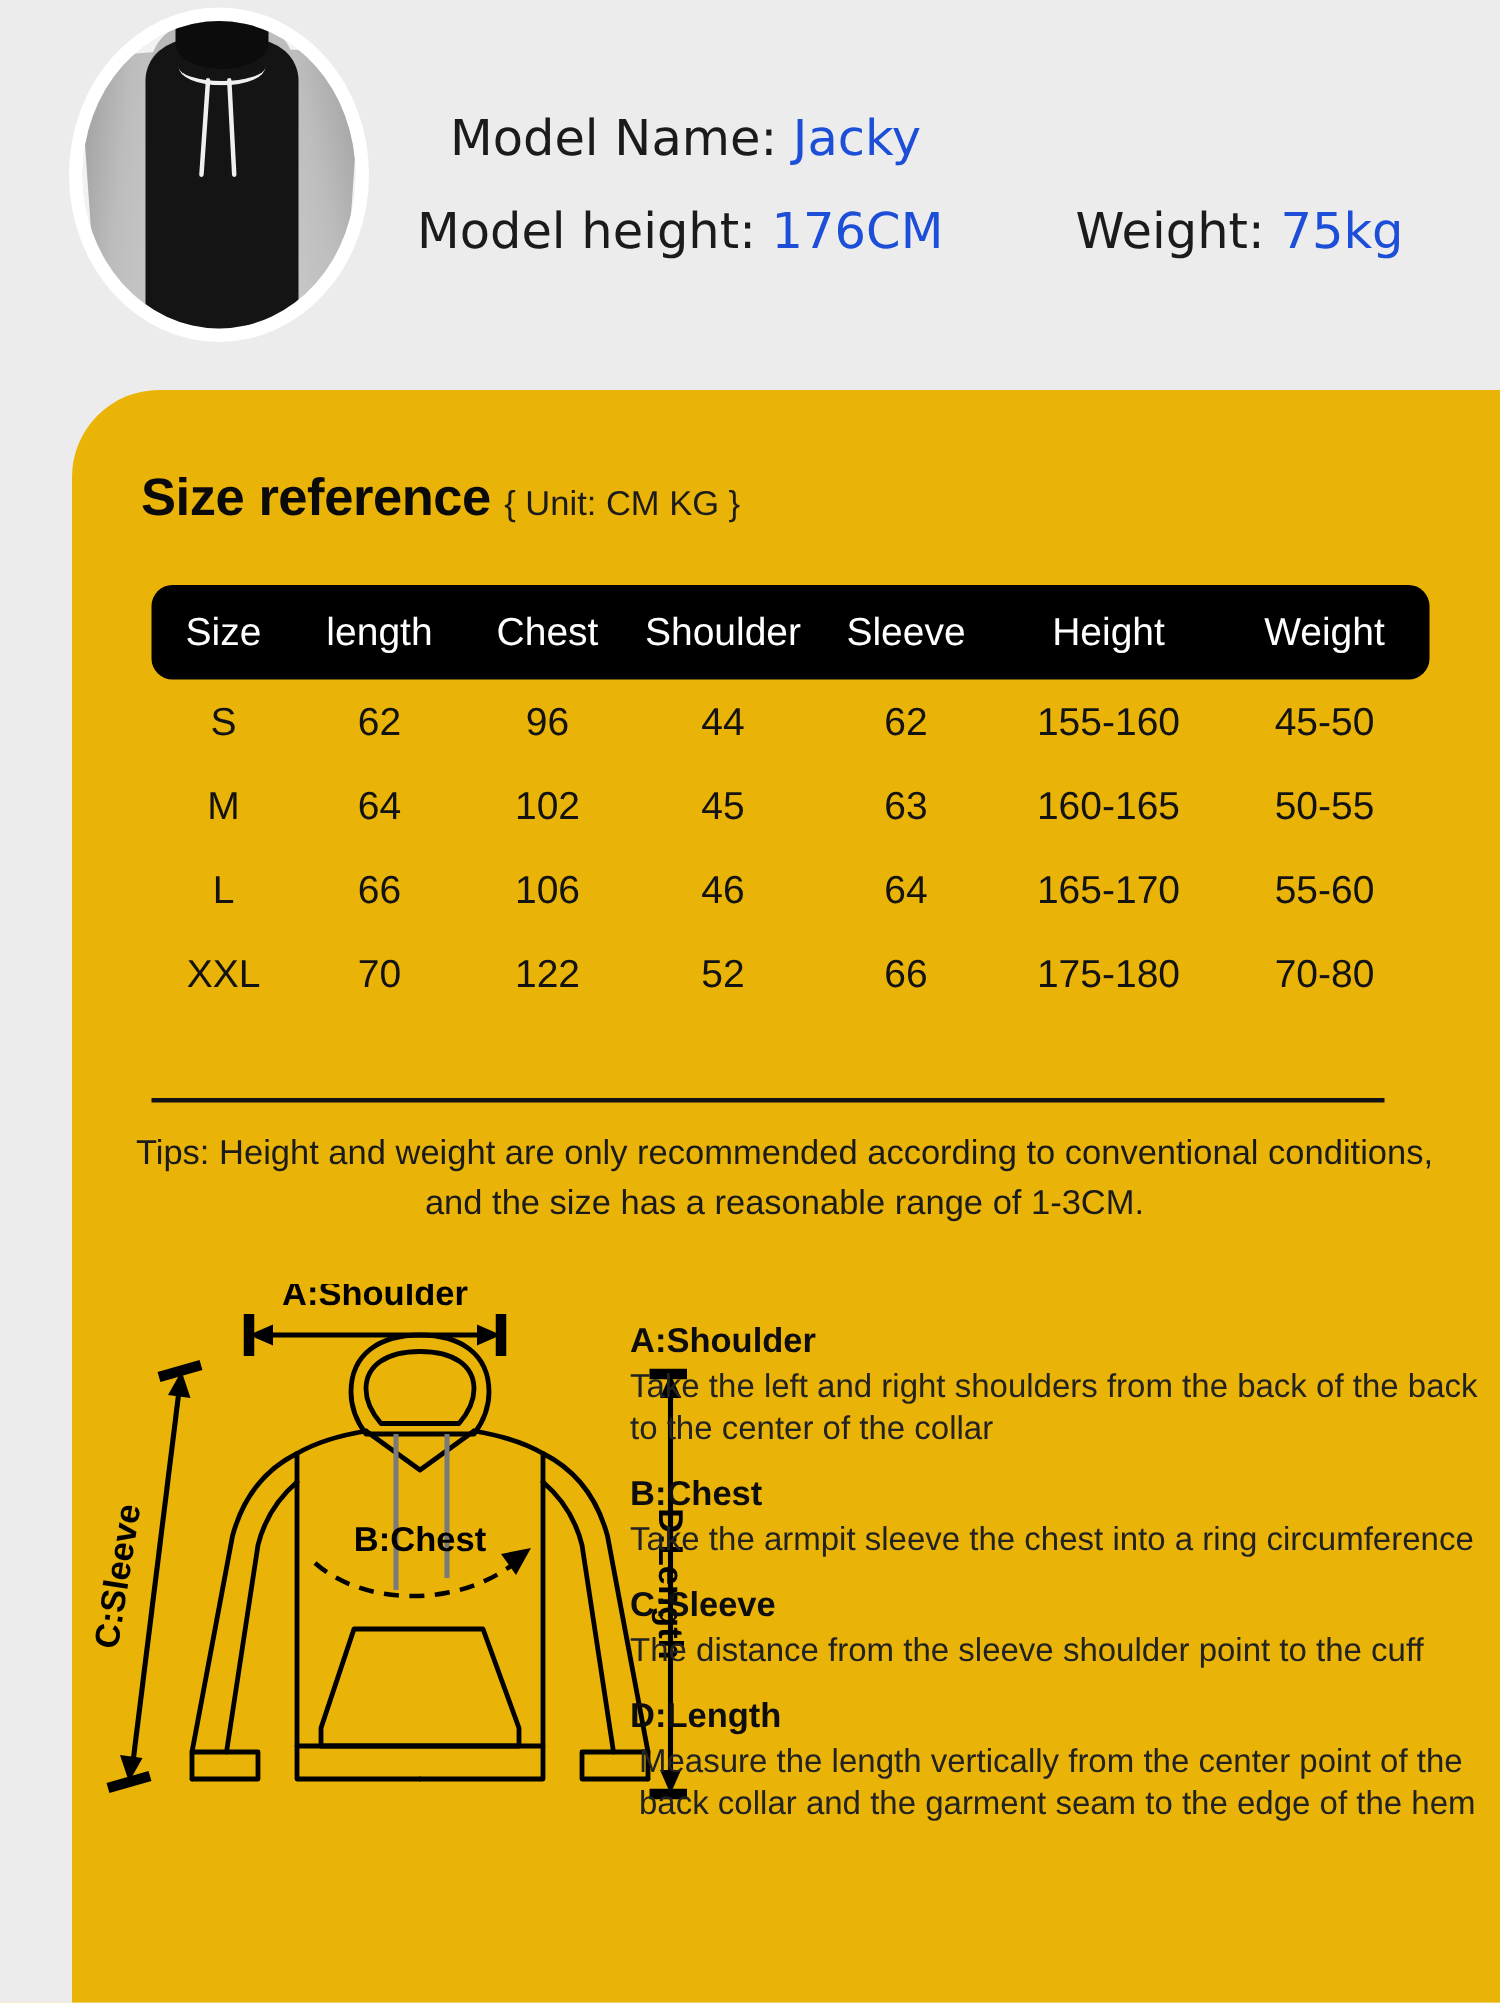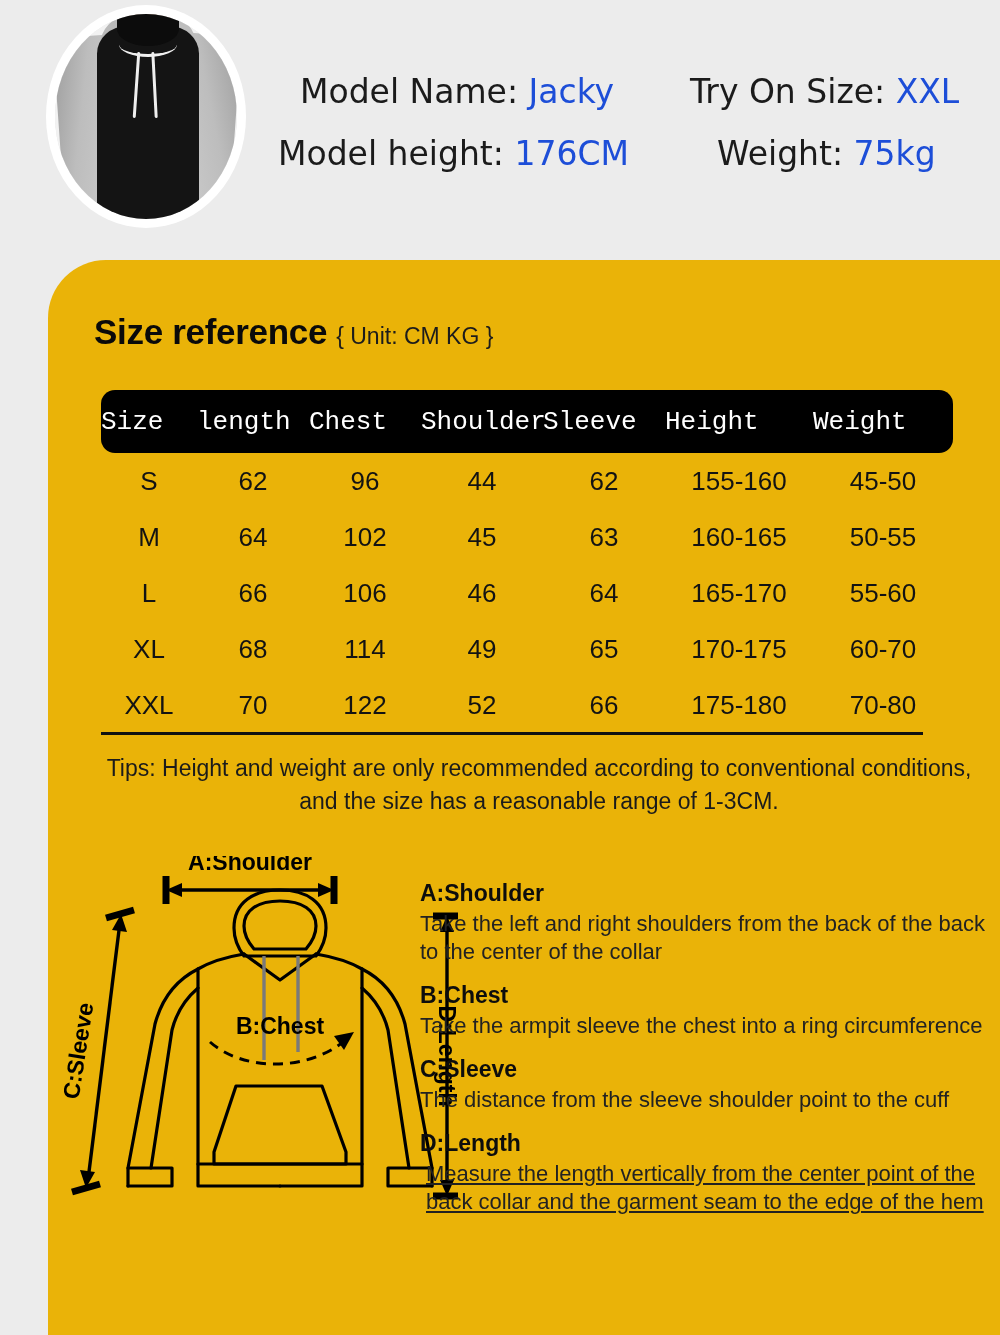--- a/index.html
+++ b/index.html
@@ -200,22 +200,22 @@
     position: relative;
     height: 63px;
     background: #000000;
     border-radius: 14px;
     display: flex;
     align-items: center;
   }
   .tbl-head .cell {
     color: #ffffff;
     font-size: 26px;
-    text-align: left;
-    font-family: Liberation Mono, monospace;
+    text-align: center;
+    font-family: Liberation Sans, sans-serif;
   }
   .tbl-row {
     display: flex;
     align-items: center;
     height: 56px;
   }
   .tbl-row .cell {
     color: #131313;
     font-size: 26px;
     text-align: center;
@@ -241,21 +241,20 @@
   
   .tips {
     position: absolute;
     left: 40px;
     top: 492px;
     width: 870px;
     text-align: center;
     font-size: 23px;
     line-height: 33px;
     color: #1b1b1b;
-    margin-left: 16px;
   }
 
   
   .diagram {
     position: absolute;
     left: 10px;
     top: 596px;
     width: 400px;
     height: 370px;
   }
@@ -273,21 +272,21 @@
     font-size: 23px;
     font-weight: bold;
     color: #0d0d0d;
     margin-bottom: 3px;
   }
   .def-text {
     font-size: 22px;
     line-height: 28px;
     color: #222222;
   }
-  .def-block.d4 .def-text { padding-left: 6px; text-decoration: underline; }
+  .def-block.d4 .def-text { padding-left: 6px; }
 </style>
 </head>
 <body>
 
 <div class="page"></div>
 
 <div class="header">
 
   <div class="avatar">
     <div class="avatar-inner">
@@ -301,21 +300,20 @@
       <div class="ph-hood-in"></div>
       <div class="ph-collar"></div>
       <div class="ph-string-l"></div>
       <div class="ph-string-r"></div>
     </div>
   </div>
 
   <div class="model-info">
     <div class="mi-row r1">
       <div class="mi-cell mi-a1"><span>Model Name:</span> <span class="val">Jacky</span></div>
-      <div class="mi-cell mi-b1"><span>Try On Size:</span> <span class="val">XXL</span></div>
     </div>
     <div class="mi-row r2">
       <div class="mi-cell mi-a2"><span>Model height:</span> <span class="val">176CM</span></div>
       <div class="mi-cell mi-b2"><span>Weight:</span> <span class="val">75kg</span></div>
     </div>
   </div>
 </div>
 
 <div class="card">
 
@@ -357,29 +355,20 @@
     <div class="tbl-row">
       <div class="cell c0">L</div>
       <div class="cell c1">66</div>
       <div class="cell c2">106</div>
       <div class="cell c3">46</div>
       <div class="cell c4">64</div>
       <div class="cell c5">165-170</div>
       <div class="cell c6">55-60</div>
     </div>
 
-    <div class="tbl-row">
-      <div class="cell c0">XL</div>
-      <div class="cell c1">68</div>
-      <div class="cell c2">114</div>
-      <div class="cell c3">49</div>
-      <div class="cell c4">65</div>
-      <div class="cell c5">170-175</div>
-      <div class="cell c6">60-70</div>
-    </div>
 
     <div class="tbl-row">
       <div class="cell c0">XXL</div>
       <div class="cell c1">70</div>
       <div class="cell c2">122</div>
       <div class="cell c3">52</div>
       <div class="cell c4">66</div>
       <div class="cell c5">175-180</div>
       <div class="cell c6">70-80</div>
     </div>

